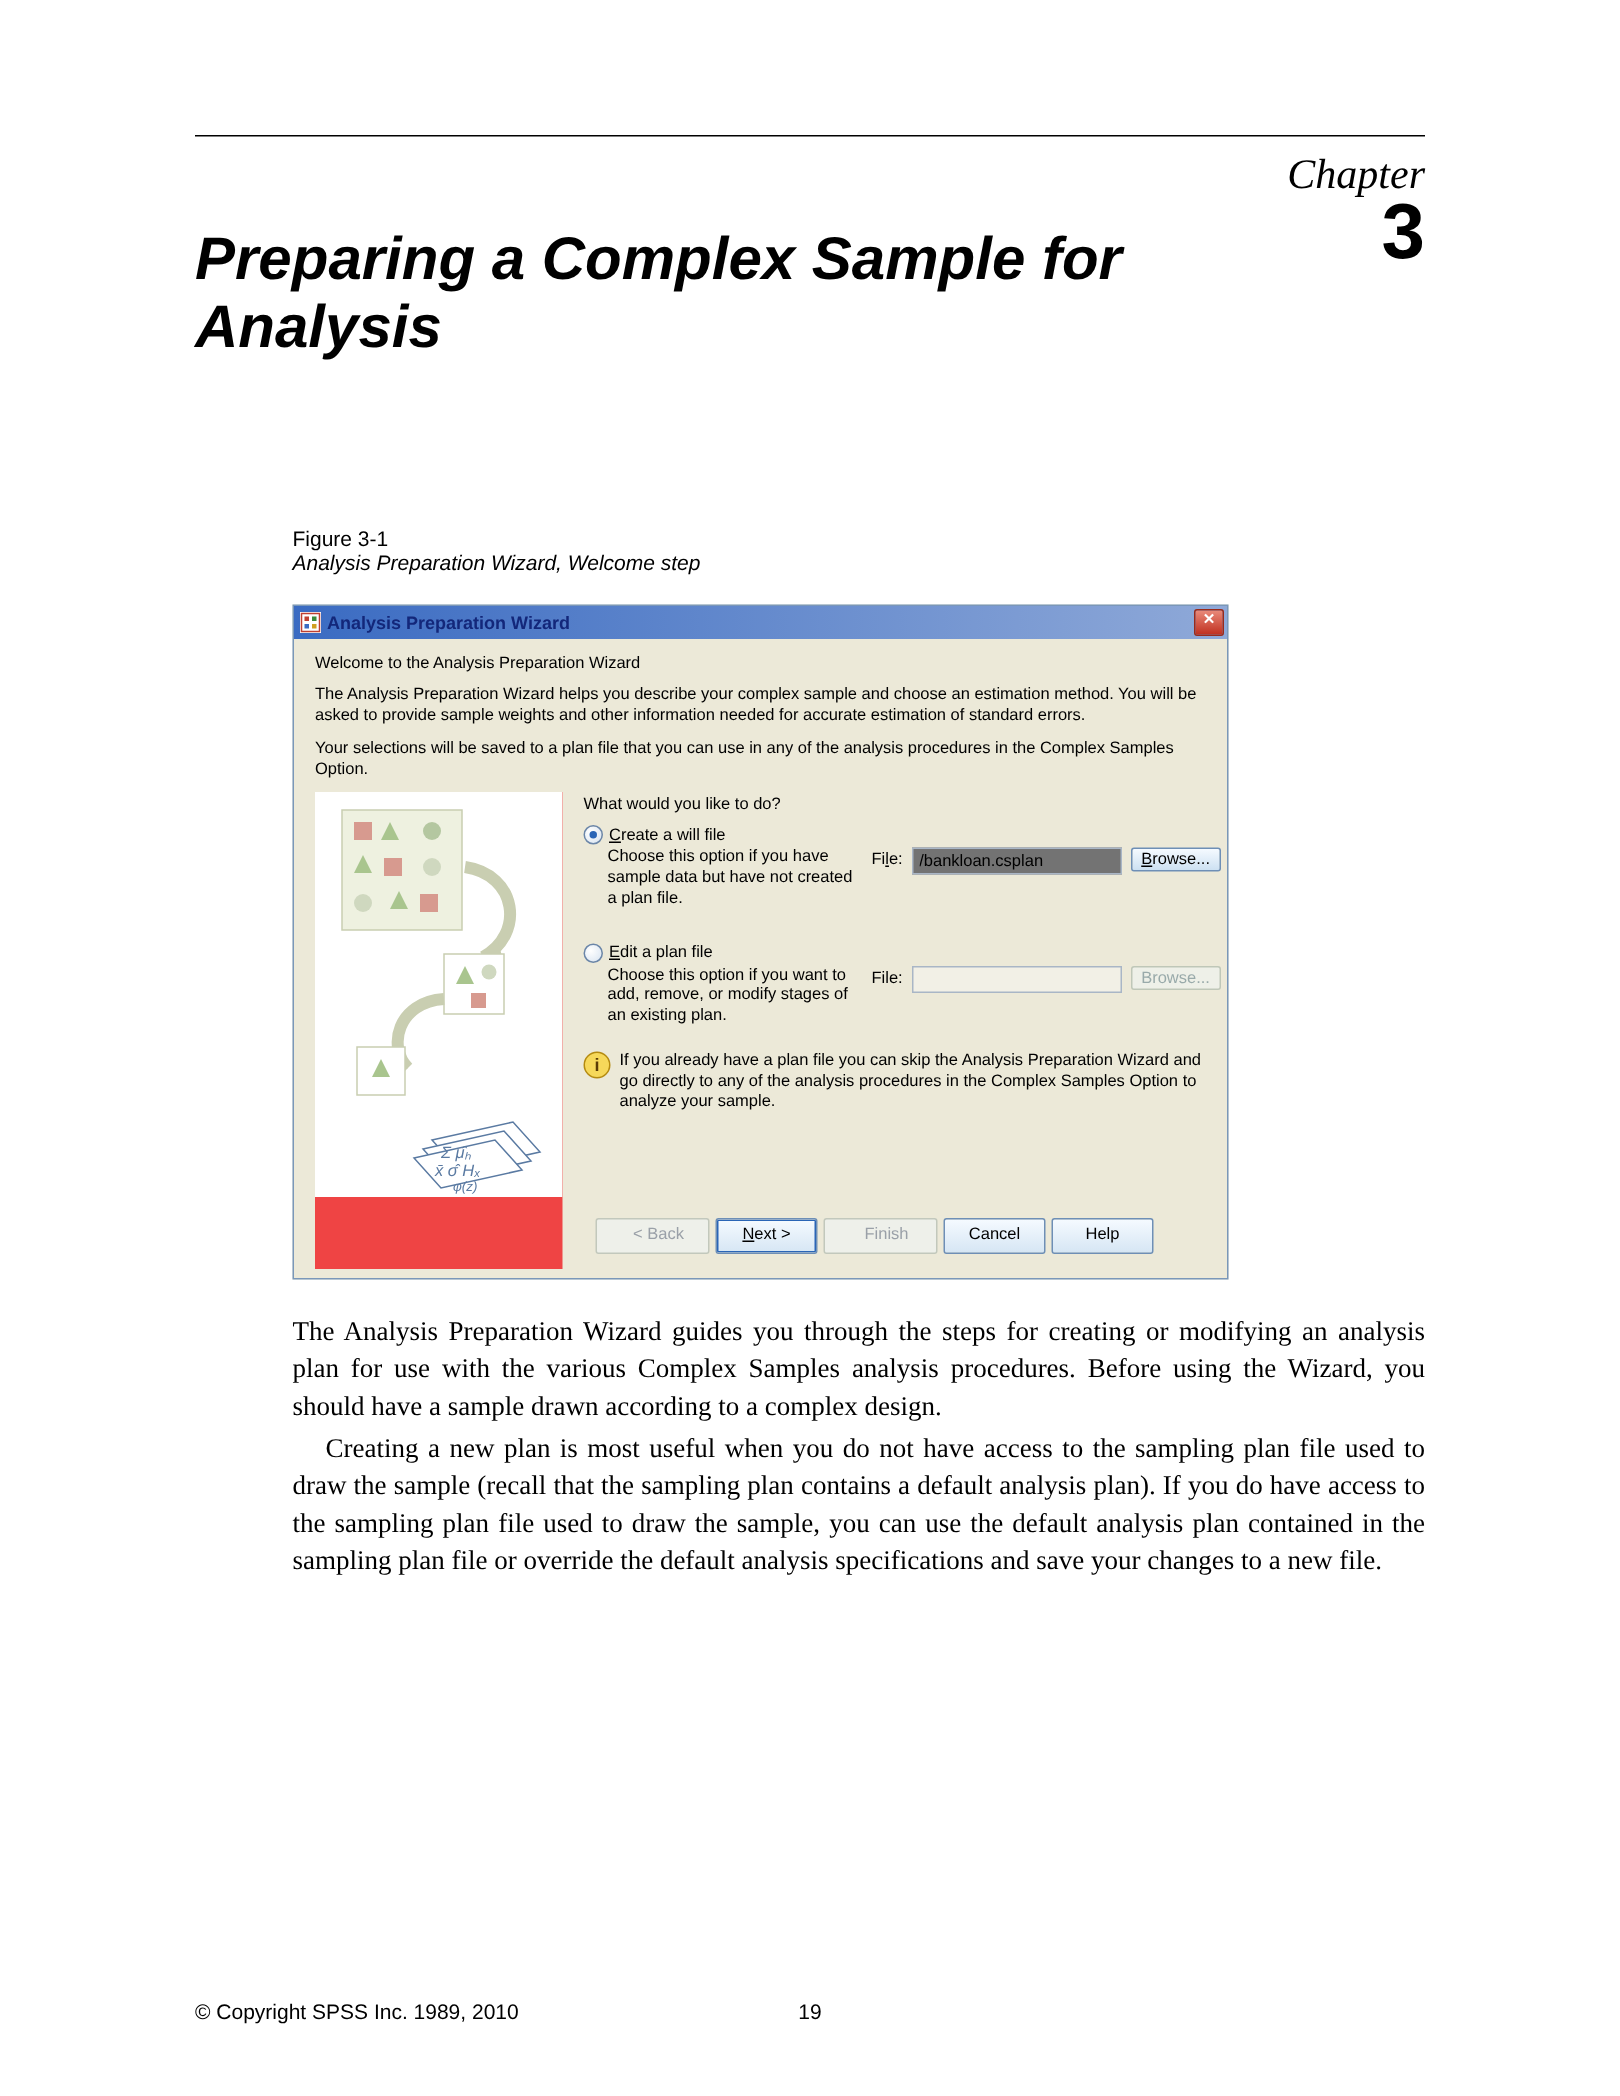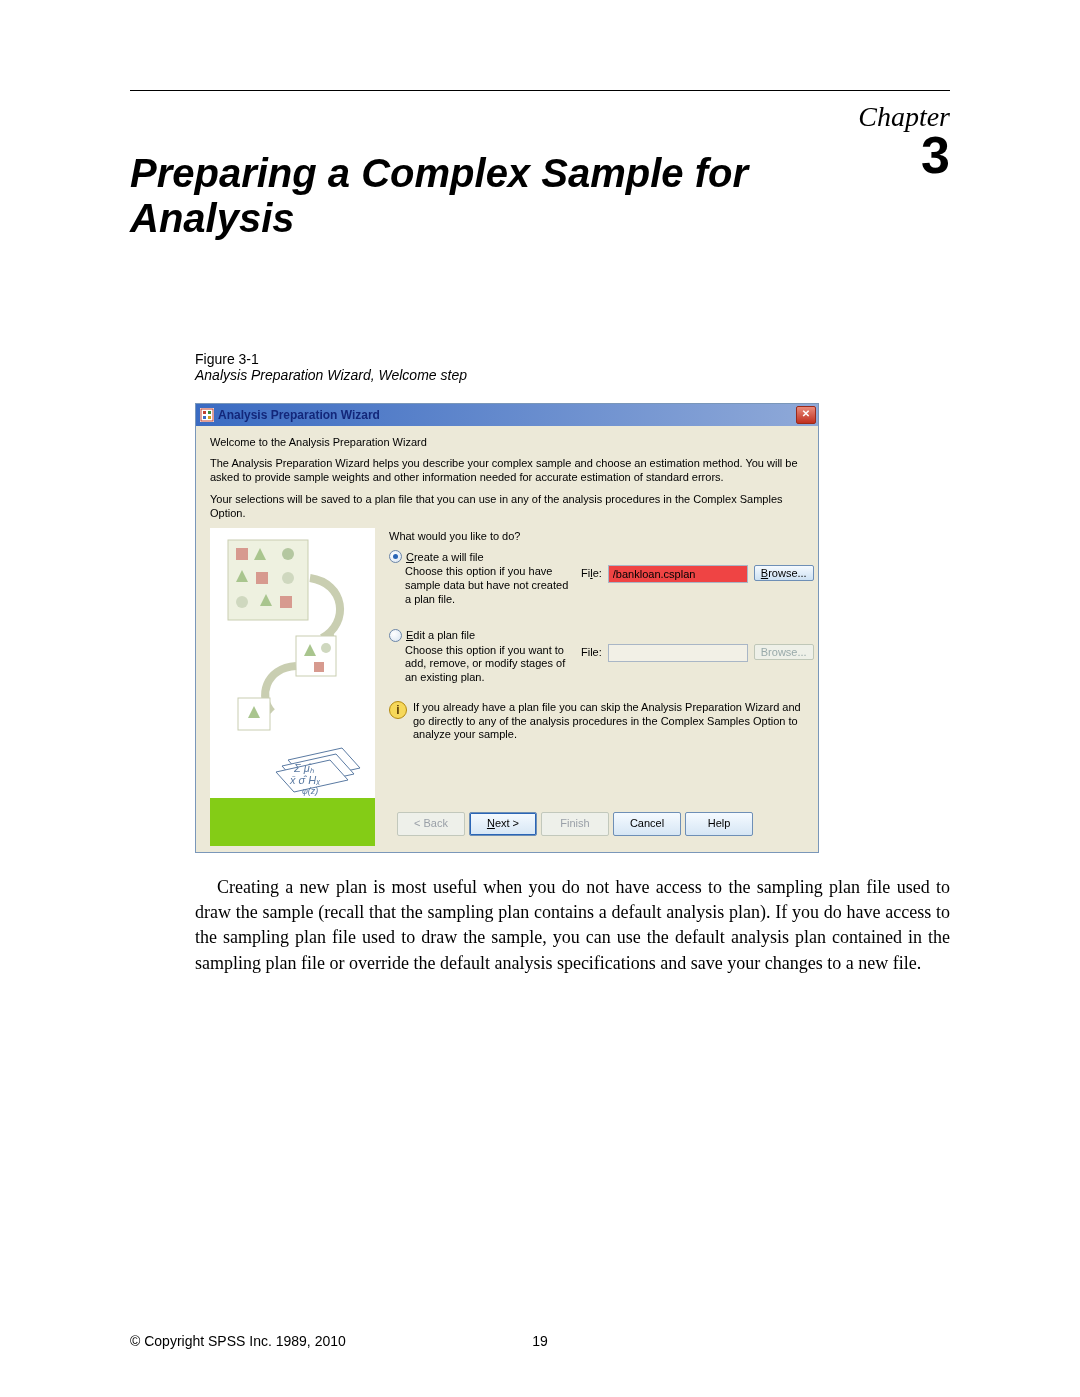--- a/index.html
+++ b/index.html
@@ -111,21 +111,21 @@
   .dlg-body p { margin: 0 0 8px 0; line-height: 1.25; }
   .content-row {
     display: flex;
     gap: 0;
     margin-top: 4px;
   }
   .sidebar-illus {
     width: 165px;
     min-height: 260px;
     margin-right: 6px;
-    background: #84cc16;
+    background: #ef4444;
     display: flex;
     flex-direction: column;
     justify-content: flex-start;
   }
   .options-pane {
     flex: 1;
     padding: 2px 0 0 8px;
   }
   .group-q { margin-bottom: 8px; }
   .radio-row {
@@ -155,21 +155,21 @@
     align-items: flex-start;
     gap: 6px;
   }
   .opt-desc .desc-text {
     width: 170px;
     line-height: 1.25;
   }
   .file-label { padding-top: 2px; }
   .file-input {
     border: 1px solid #a9b6c6;
-    background: #ef4444;
+    background: #737373;
     height: 18px;
     width: 140px;
     padding: 1px 4px;
     box-sizing: border-box;
     font-size: 11px;
     color: #000;
   }
   .file-input.disabled { background:#f2f0e6; color:#888; }
   .browse-btn {
     border: 1px solid #6e8fb6;
@@ -204,21 +204,21 @@
     border: 1px solid #6e8fb6;
     background: linear-gradient(#f5faff,#d6e6f4);
     height: 22px;
     padding: 0 8px;
     font-size: 11px;
     border-radius: 2px;
     min-width: 50px;
     text-align: center;
     line-height: 20px;
   }
-  .btn.disabled { color:#9aa0a8; background:#eef0ea; border-color:#c2c8bc; }
+  .btn.disabled { color:#9aa0a8; background:#eef0ea; border-color:#c2c8bc;padding-left:16px; }
   .btn.default { box-shadow: 0 0 0 1px #2a65b6 inset; }
   .body-text {
     margin-top: 22px;
     margin-left: 65px;
     font-size: 18px;
     line-height: 1.4;
   }
   .body-text p { margin: 0 0 2px 0; text-align: justify; }
   .body-text p.indent { text-indent: 22px; }
   .footer {
@@ -351,20 +351,21 @@
               <div class="btn">Cancel</div>
               <div class="btn">Help</div>
             </div>
           </div>
         </div>
       </div>
     </div>
   </div>
 
   <div class="body-text">
+    <p>The Analysis Preparation Wizard guides you through the steps for creating or modifying an analysis plan for use with the various Complex Samples analysis procedures. Before using the Wizard, you should have a sample drawn according to a complex design.</p>
     <p class="indent">Creating a new plan is most useful when you do not have access to the sampling plan file used to draw the sample (recall that the sampling plan contains a default analysis plan). If you do have access to the sampling plan file used to draw the sample, you can use the default analysis plan contained in the sampling plan file or override the default analysis specifications and save your changes to a new file.</p>
   </div>
 
   <div class="footer">
     <span>© Copyright SPSS Inc. 1989, 2010</span>
     <span class="pagenum">19</span>
   </div>
 </div>
 
 </body></html>

